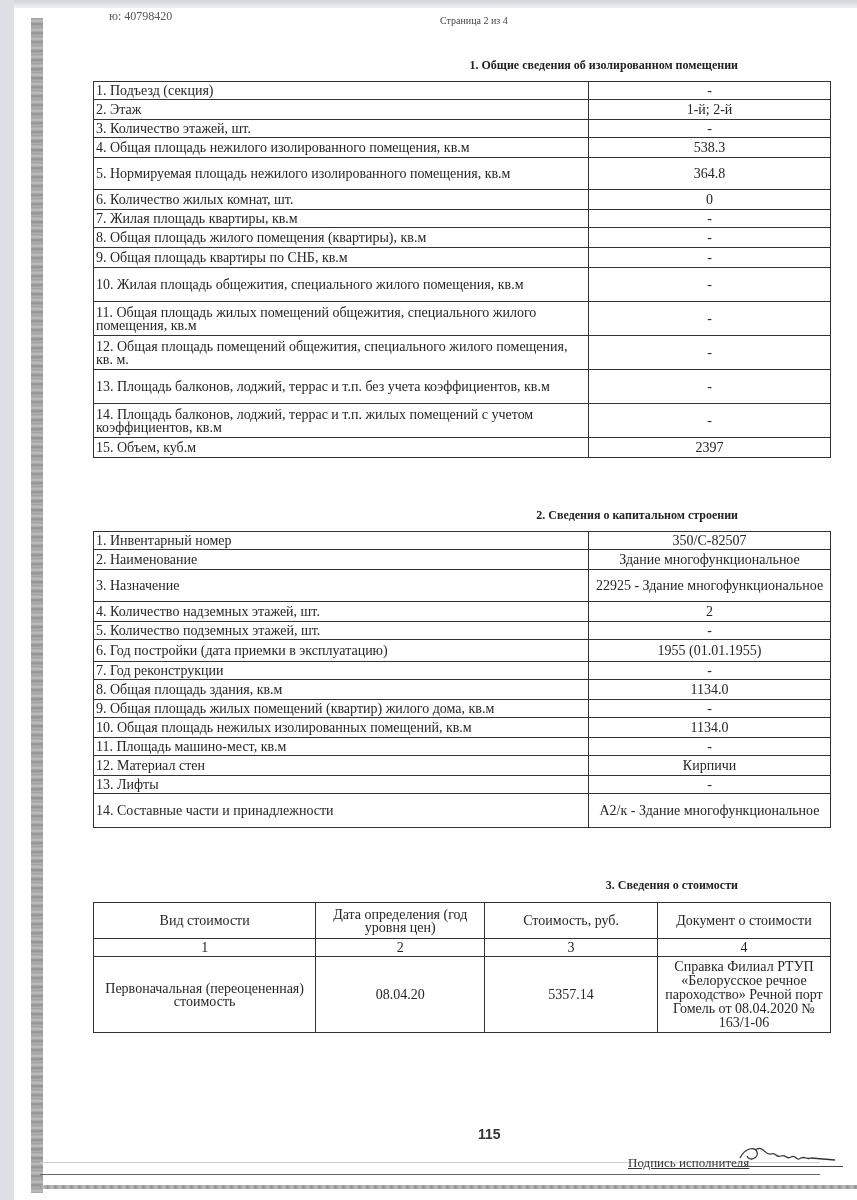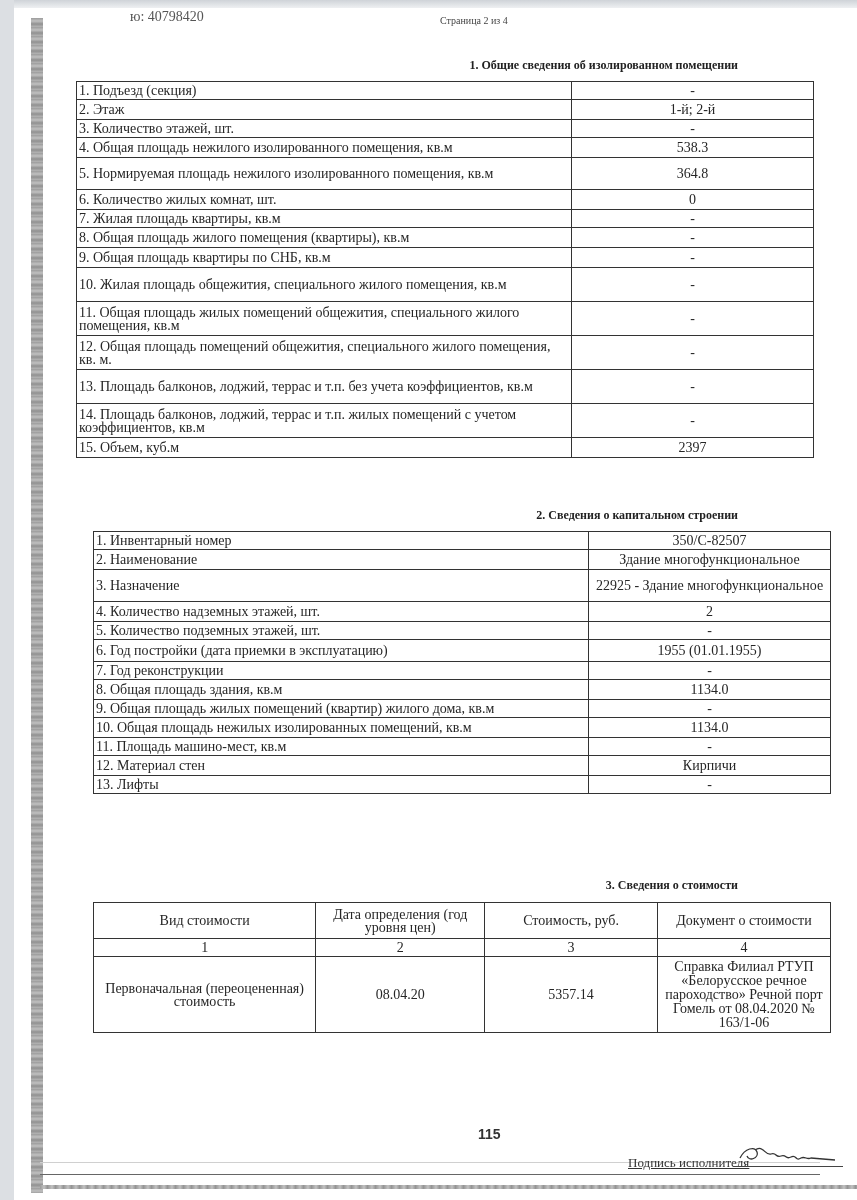--- a/index.html
+++ b/index.html
@@ -12,31 +12,31 @@
   .left-grey { position:absolute; left:0; top:0; width:14px; height:1200px; background:#dcdfe3; }
   .scan-line { position:absolute; left:31px; top:18px; width:12px; height:1175px;
     background:repeating-linear-gradient(180deg,#8a8a8a 0,#b5b5b5 3px,#7d7d7d 6px,#a8a8a8 9px); opacity:.85; }
   .top-edge { position:absolute; left:14px; top:0; width:843px; height:8px;
     background:linear-gradient(180deg,#cfd3d8,#eef0f2); }
   .bottom-edge { position:absolute; left:40px; top:1185px; width:817px; height:4px;
     background:repeating-linear-gradient(90deg,#9a9a9a 0,#c2c2c2 4px,#8e8e8e 8px); }
   .bottom-line2 { position:absolute; left:40px; top:1174px; width:780px; height:1px; background:#666; }
   .faint-line { position:absolute; left:40px; top:1162px; width:780px; height:1px; background:#d0d0d0; }
 
-  .hdr-id { position:absolute; left:130px; top:9px; font-size:14px; color:#555; }
+  .hdr-id { position:absolute; left:109px; top:9px; font-size:12px; color:#555; }
   .hdr-page { position:absolute; left:440px; top:15px; font-size:10px; color:#444; }
 
   .section-title { position:absolute; left:0; width:738px; text-align:right;
     font-size:12px; font-weight:bold; color:#222; }
 
   table { position:absolute; border-collapse:collapse; font-size:14px; }
   td { border:1px solid #333; padding:0 2px; line-height:13px; vertical-align:middle; }
   td.v { text-align:center; }
 
-  #t1 { left:76px; top:81px; width:738px; }
+  #t1 { left:93px; top:81px; width:738px; }
   #t1 td.l { width:490px; }
   #t2 { left:93px; top:531px; width:738px; }
   #t2 td.l { width:490px; }
   #t3 { left:93px; top:902px; width:738px; }
   #t3 td { text-align:center; }
 
   .page-num { position:absolute; left:478px; top:1126px; font-size:14px;
     font-family:"Liberation Sans","DejaVu Sans",sans-serif; font-weight:bold; color:#333; }
   .sig-label { position:absolute; left:628px; top:1155px; font-size:13px; color:#333;text-decoration:underline; }
   .sig-line { position:absolute; left:733px; top:1166px; width:110px; height:1px; background:#444; }
@@ -165,20 +165,24 @@
         <td class="l">11. Площадь машино-мест, кв.м</td>
         <td class="v">-</td>
       </tr>
       <tr style="height: 20px;">
         <td class="l">12. Материал стен</td>
         <td class="v">Кирпичи</td>
       </tr>
       <tr style="height: 18px;">
         <td class="l">13. Лифты</td>
         <td class="v">-</td>
+      </tr>
+      <tr style="height: 34px;">
+        <td class="l">14. Составные части и принадлежности</td>
+        <td class="v">А2/к - Здание многофункциональное</td>
       </tr>
     </tbody>
 </table>
 
 <div class="section-title" style="top:878px;">3. Сведения о стоимости</div>
 <table id="t3">
   <tbody>
       <tr style="height:36px;">
     <td style="width:220px;">Вид стоимости</td>
     <td style="width:166px;">Дата определения (год уровня цен)</td>

